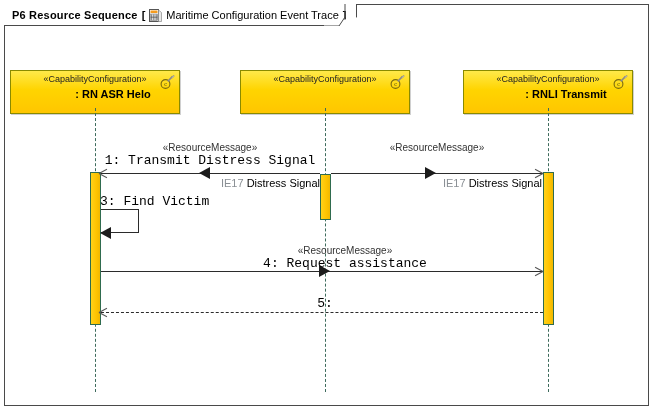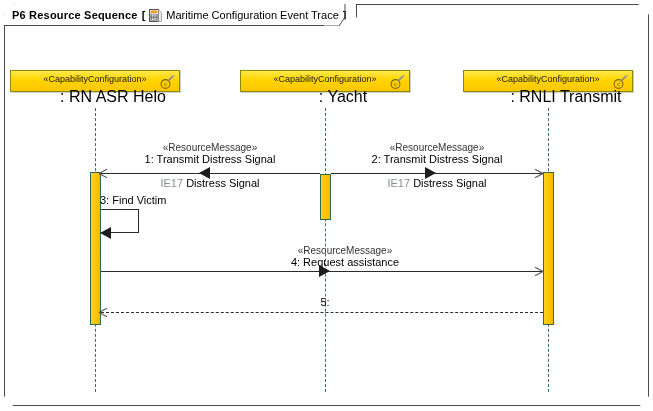--- a/index.html
+++ b/index.html
@@ -10,21 +10,20 @@
   body {
     font-family: "Liberation Sans", sans-serif;
   }
 
   #canvas {
     position: relative;
     width: 653px;
     height: 411px;
     background: #ffffff;
     overflow: hidden;
-    border-radius: 30px;
   }
 
   
   .frame-border {
     position: absolute;
     left: 4px;
     top: 4px;
     width: 645px;
     height: 402px;
     border: 1px solid #4a4a4a;
@@ -86,43 +85,43 @@
     height: 13px;
     display: inline-block;
     position: relative;
     flex: 0 0 auto;
   }
 
   
   .ll-box {
     position: absolute;
     width: 170px;
-    height: 22px;
+    height: 44px;
     background: linear-gradient(to bottom, #ffe94a 0%, #ffd400 45%, #ffc600 100%);
     border: 1px solid #8a8a00;
     box-sizing: border-box;
     box-shadow: 1px 1px 0 rgba(120,120,120,0.35);
   }
   .ll-stereo {
     position: absolute;
     top: 3px;
     left: 0;
     right: 0;
     text-align: center;
     font-size: 9px;
     color: #222222;
   }
   .ll-name {
     position: absolute;
     top: 17px;
     left: 0;
     right: 0;
     text-align: center;
-    font-size: 16px;
-    font-weight: normal;
+    font-size: 11px;
+    font-weight: bold;
     color: #000000;
     padding-left: 36px;
   }
   .cc-icon {
     position: absolute;
     top: 3px;
     right: 4px;
     width: 16px;
     height: 16px;
   }
@@ -199,31 +198,32 @@
   .msg-stereo {
     position: absolute;
     font-size: 10px;
     color: #333333;
     text-align: center;
     z-index: 5;
     white-space: nowrap;
   }
   .msg-name {
     position: absolute;
-    font-size: 11px;
+    font-size: 13px;
     color: #000000;
     text-align: center;
     z-index: 5;
     white-space: nowrap;
+    font-family: Liberation Mono, monospace;
   }
   .msg-payload {
     position: absolute;
     font-size: 11px;
     color: #000000;
-    text-align: center;
+    text-align: right;
     z-index: 5;
     white-space: nowrap;
   }
   .ie-tag { color: #8a8f94; }
 
   
   .self-box {
     position: absolute;
     border: 1px solid #2b2b2b;
     border-left: none;
@@ -275,21 +275,20 @@
         <line x1="8.8" y1="7.4" x2="13.6" y2="2.2" stroke="#8a8a8a" stroke-width="1.6"></line>
         <path d="M12.4 3.4 L14.6 1.2 L15.3 2.0 L13.2 4.2 Z" fill="#d8d8d8" stroke="#7a7a7a" stroke-width="0.6"></path>
       </svg>
     </span>
   </div>
   <div class="lifeline" style="left:95px; top:108px; height:284px;"></div>
   <div class="activation" style="left:90px; top:172px; height:153px;"></div>
 
   <div class="ll-box" style="left:240px; top:70px;">
     <div class="ll-stereo">«CapabilityConfiguration»</div>
-    <div class="ll-name">: Yacht</div>
     <span class="cc-icon">
       <svg width="16" height="16" viewBox="0 0 16 16">
         <circle cx="6.5" cy="10" r="4.4" fill="none" stroke="#7a6a10" stroke-width="1.1"></circle>
         <text x="6.5" y="12.4" font-size="6" font-family="Liberation Serif, serif" fill="#3a3a10" text-anchor="middle">c</text>
         <line x1="8.8" y1="7.4" x2="13.6" y2="2.2" stroke="#8a8a8a" stroke-width="1.6"></line>
         <path d="M12.4 3.4 L14.6 1.2 L15.3 2.0 L13.2 4.2 Z" fill="#d8d8d8" stroke="#7a7a7a" stroke-width="0.6"></path>
       </svg>
     </span>
   </div>
   <div class="lifeline" style="left:325px; top:108px; height:284px;"></div>
@@ -314,21 +313,20 @@
   <div class="msg-name" style="left:100px; top:153px; width:220px;">1: Transmit Distress Signal</div>
   <div class="msg-line" style="left:101px; top:173px; width:219px;"></div>
   <div class="v-head left" style="left:99px; top:169px;"></div>
   <div class="tri left" style="left:199px; top:167px;"></div>
   <div class="msg-payload" style="left:100px; top:177px; width:220px;">
     <span class="ie-tag">IE17</span>
     <span>Distress Signal</span>
   </div>
 
   <div class="msg-stereo" style="left:332px; top:142px; width:210px;">«ResourceMessage»</div>
-  <div class="msg-name" style="left:332px; top:153px; width:210px;">2: Transmit Distress Signal</div>
   <div class="msg-line" style="left:331px; top:173px; width:212px;"></div>
   <div class="v-head right" style="left:534px; top:169px;"></div>
   <div class="tri right" style="left:425px; top:167px;"></div>
   <div class="msg-payload" style="left:332px; top:177px; width:210px;">
     <span class="ie-tag">IE17</span>
     <span>Distress Signal</span>
   </div>
 
   <div class="msg-name" style="left:100px; top:194px; width:130px; text-align:left;">3: Find Victim</div>
   <div class="self-box" style="left:101px; top:209px; width:38px; height:24px;"></div>

